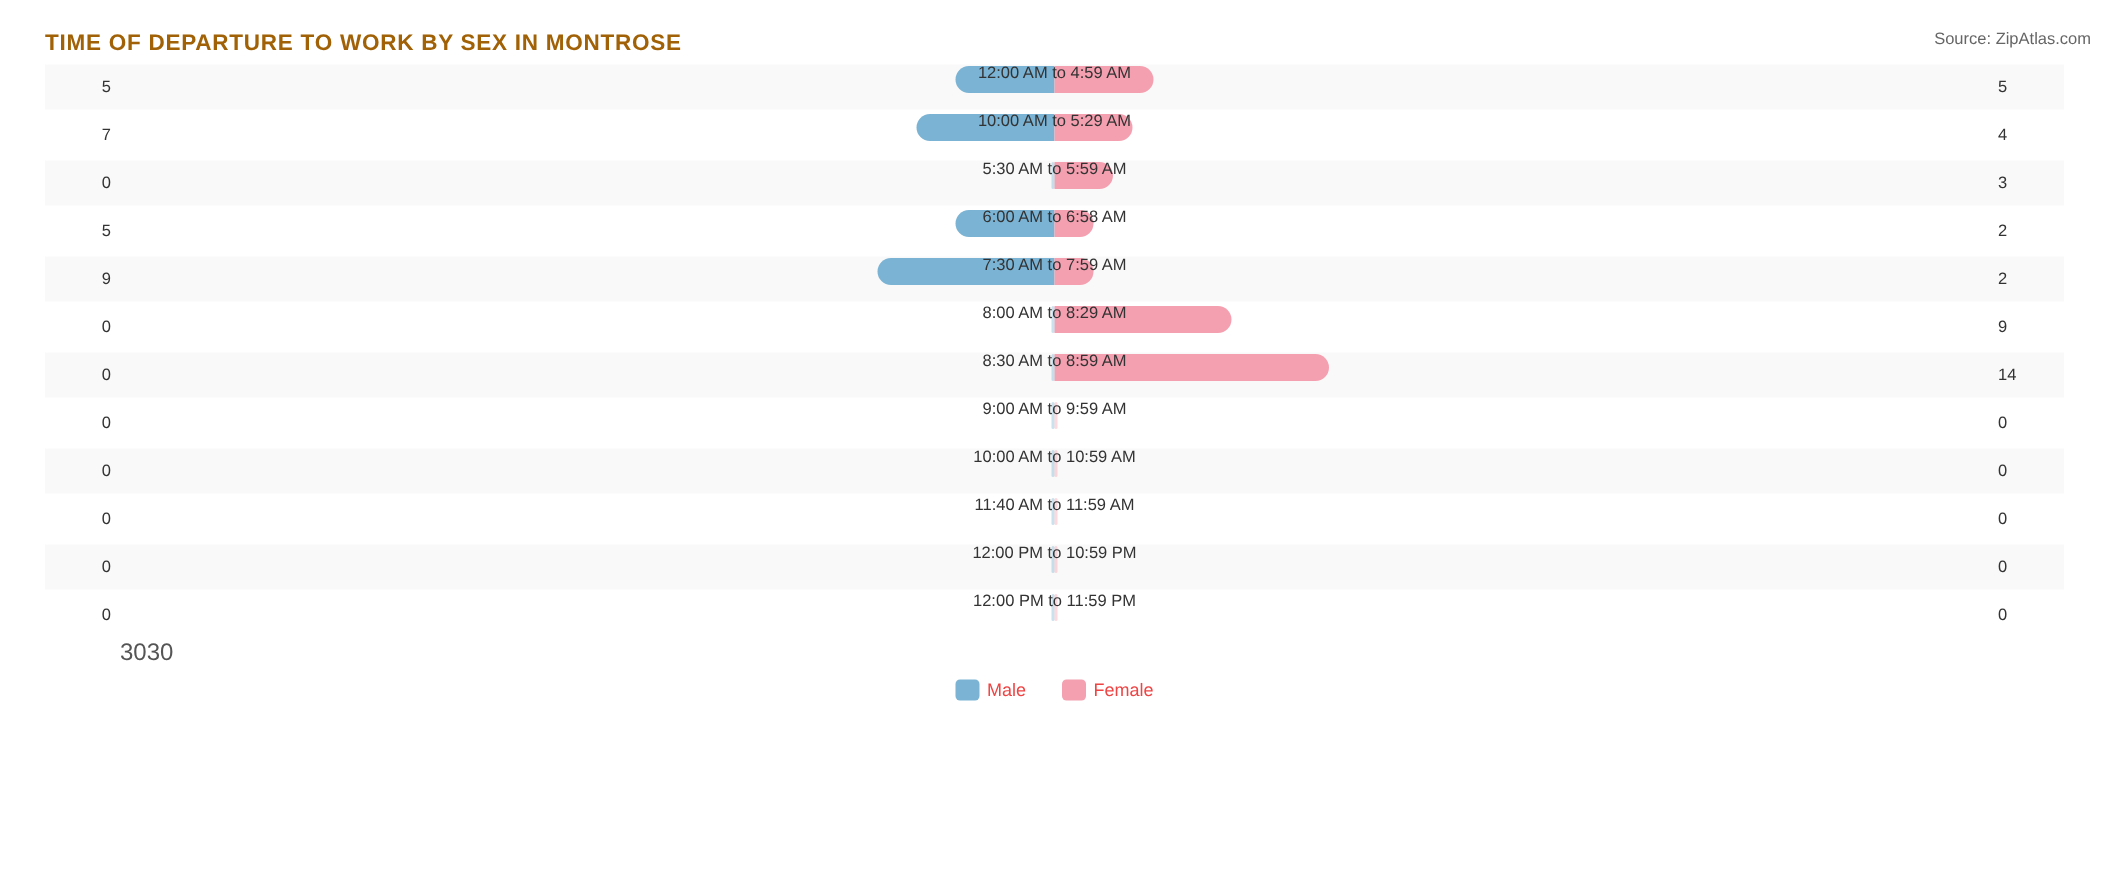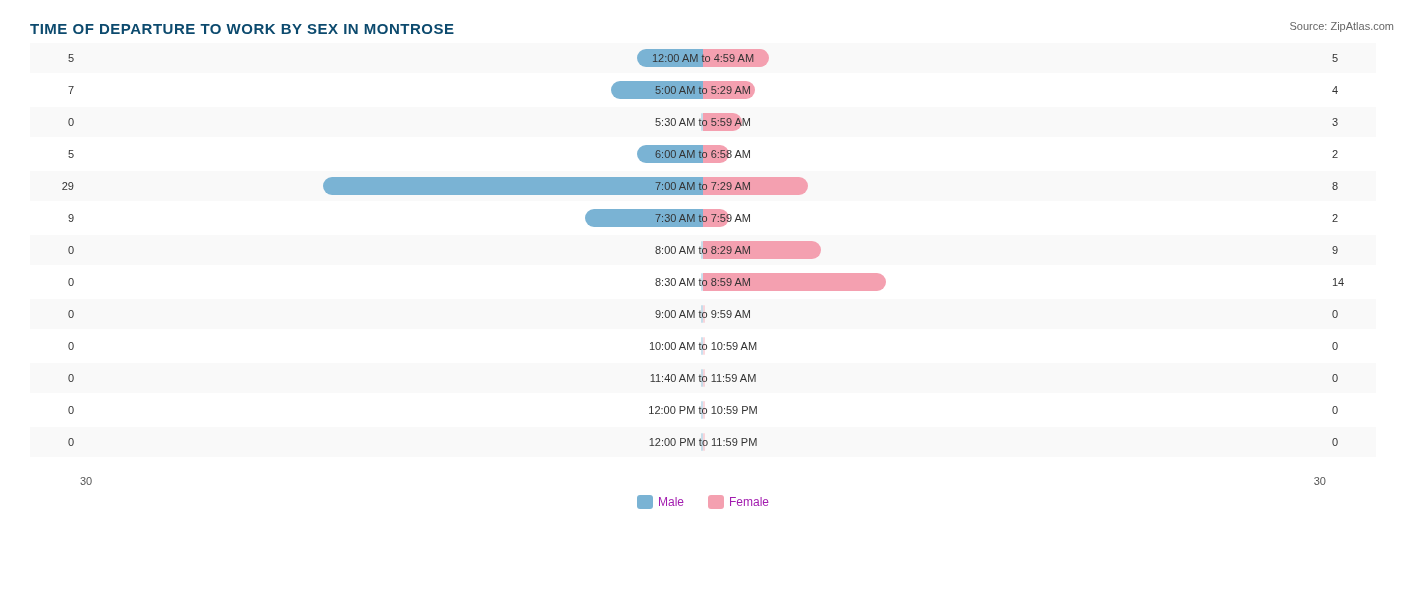--- a/index.html
+++ b/index.html
@@ -11,21 +11,21 @@
     }
     .chart-container {
       width: 1406px;
       min-height: 595px;
       padding: 20px 30px 40px 30px;
       position: relative;
     }
     .chart-title {
       font-size: 15px;
       font-weight: bold;
-      color: #0c4a6e;
+      color: #a16207;
       margin-bottom: 6px;
       letter-spacing: 0.5px;
     }
     .source-label {
       position: absolute;
       top: 20px;
       right: 12px;
       font-size: 11px;
       color: #666;
     }
@@ -50,21 +50,20 @@
       width: 50px;
       text-align: right;
       font-size: 11px;
       color: #333;
       padding-right: 6px;
       flex-shrink: 0;
     }
     .bars-section {
       flex: 1;
       display: flex;
-      align-items: center;
       position: relative;
       height: 100%;
     }
     .male-bar-container {
       display: flex;
       justify-content: flex-end;
       width: 50%;
       height: 20px;
       align-items: center;
     }
@@ -105,39 +104,39 @@
       color: #333;
       padding-left: 6px;
       flex-shrink: 0;
     }
     .legend {
       display: flex;
       justify-content: center;
       gap: 24px;
       margin-top: 8px;
       font-size: 12px;
-      color: #a21caf;
+      color: #ef4444;
     }
     .legend-item {
       display: flex;
       align-items: center;
       gap: 5px;
     }
     .legend-box {
       width: 16px;
       height: 14px;
       border-radius: 3px;
     }
     .axis-bottom {
       display: flex;
-      justify-content: space-between;
+      justify-content: flex-start;
       padding: 0 50px;
-      font-size: 11px;
+      font-size: 16px;
       color: #555;
-      margin-top: 18px;
+      margin-top: 2px;
     }
   </style>
 </head>
 <body>
 
 <div class="chart-container">
   <div class="chart-title">TIME OF DEPARTURE TO WORK BY SEX IN MONTROSE</div>
   <div class="source-label">Source: ZipAtlas.com</div>
 
   <div class="chart-area" id="chart-area">
@@ -154,21 +153,21 @@
           </div>
         </div>
         <div class="right-val">5</div>
       </div>
       <div class="row">
         <div class="left-val">7</div>
         <div class="bars-section">
           <div class="male-bar-container">
             <div class="male-bar" style="width: 91.7241px; background: rgb(122, 179, 212);"></div>
           </div>
-          <div class="label-center">5:00 AM to 5:29 AM</div>
+          <div class="label-center">10:00 AM to 5:29 AM</div>
           <div class="female-bar-container">
             <div class="female-bar" style="width: 52.4138px; background: rgb(244, 160, 176);"></div>
           </div>
         </div>
         <div class="right-val">4</div>
       </div>
       <div class="row">
         <div class="left-val">0</div>
         <div class="bars-section">
           <div class="male-bar-container">
@@ -186,33 +185,20 @@
         <div class="bars-section">
           <div class="male-bar-container">
             <div class="male-bar" style="width: 65.5172px; background: rgb(122, 179, 212);"></div>
           </div>
           <div class="label-center">6:00 AM to 6:58 AM</div>
           <div class="female-bar-container">
             <div class="female-bar" style="width: 26.2069px; background: rgb(244, 160, 176);"></div>
           </div>
         </div>
         <div class="right-val">2</div>
-      </div>
-      <div class="row">
-        <div class="left-val">29</div>
-        <div class="bars-section">
-          <div class="male-bar-container">
-            <div class="male-bar" style="width: 380px; background: rgb(122, 179, 212);"></div>
-          </div>
-          <div class="label-center">7:00 AM to 7:29 AM</div>
-          <div class="female-bar-container">
-            <div class="female-bar" style="width: 104.828px; background: rgb(244, 160, 176);"></div>
-          </div>
-        </div>
-        <div class="right-val">8</div>
       </div>
       <div class="row">
         <div class="left-val">9</div>
         <div class="bars-section">
           <div class="male-bar-container">
             <div class="male-bar" style="width: 117.931px; background: rgb(122, 179, 212);"></div>
           </div>
           <div class="label-center">7:30 AM to 7:59 AM</div>
           <div class="female-bar-container">
             <div class="female-bar" style="width: 26.2069px; background: rgb(244, 160, 176);"></div>

